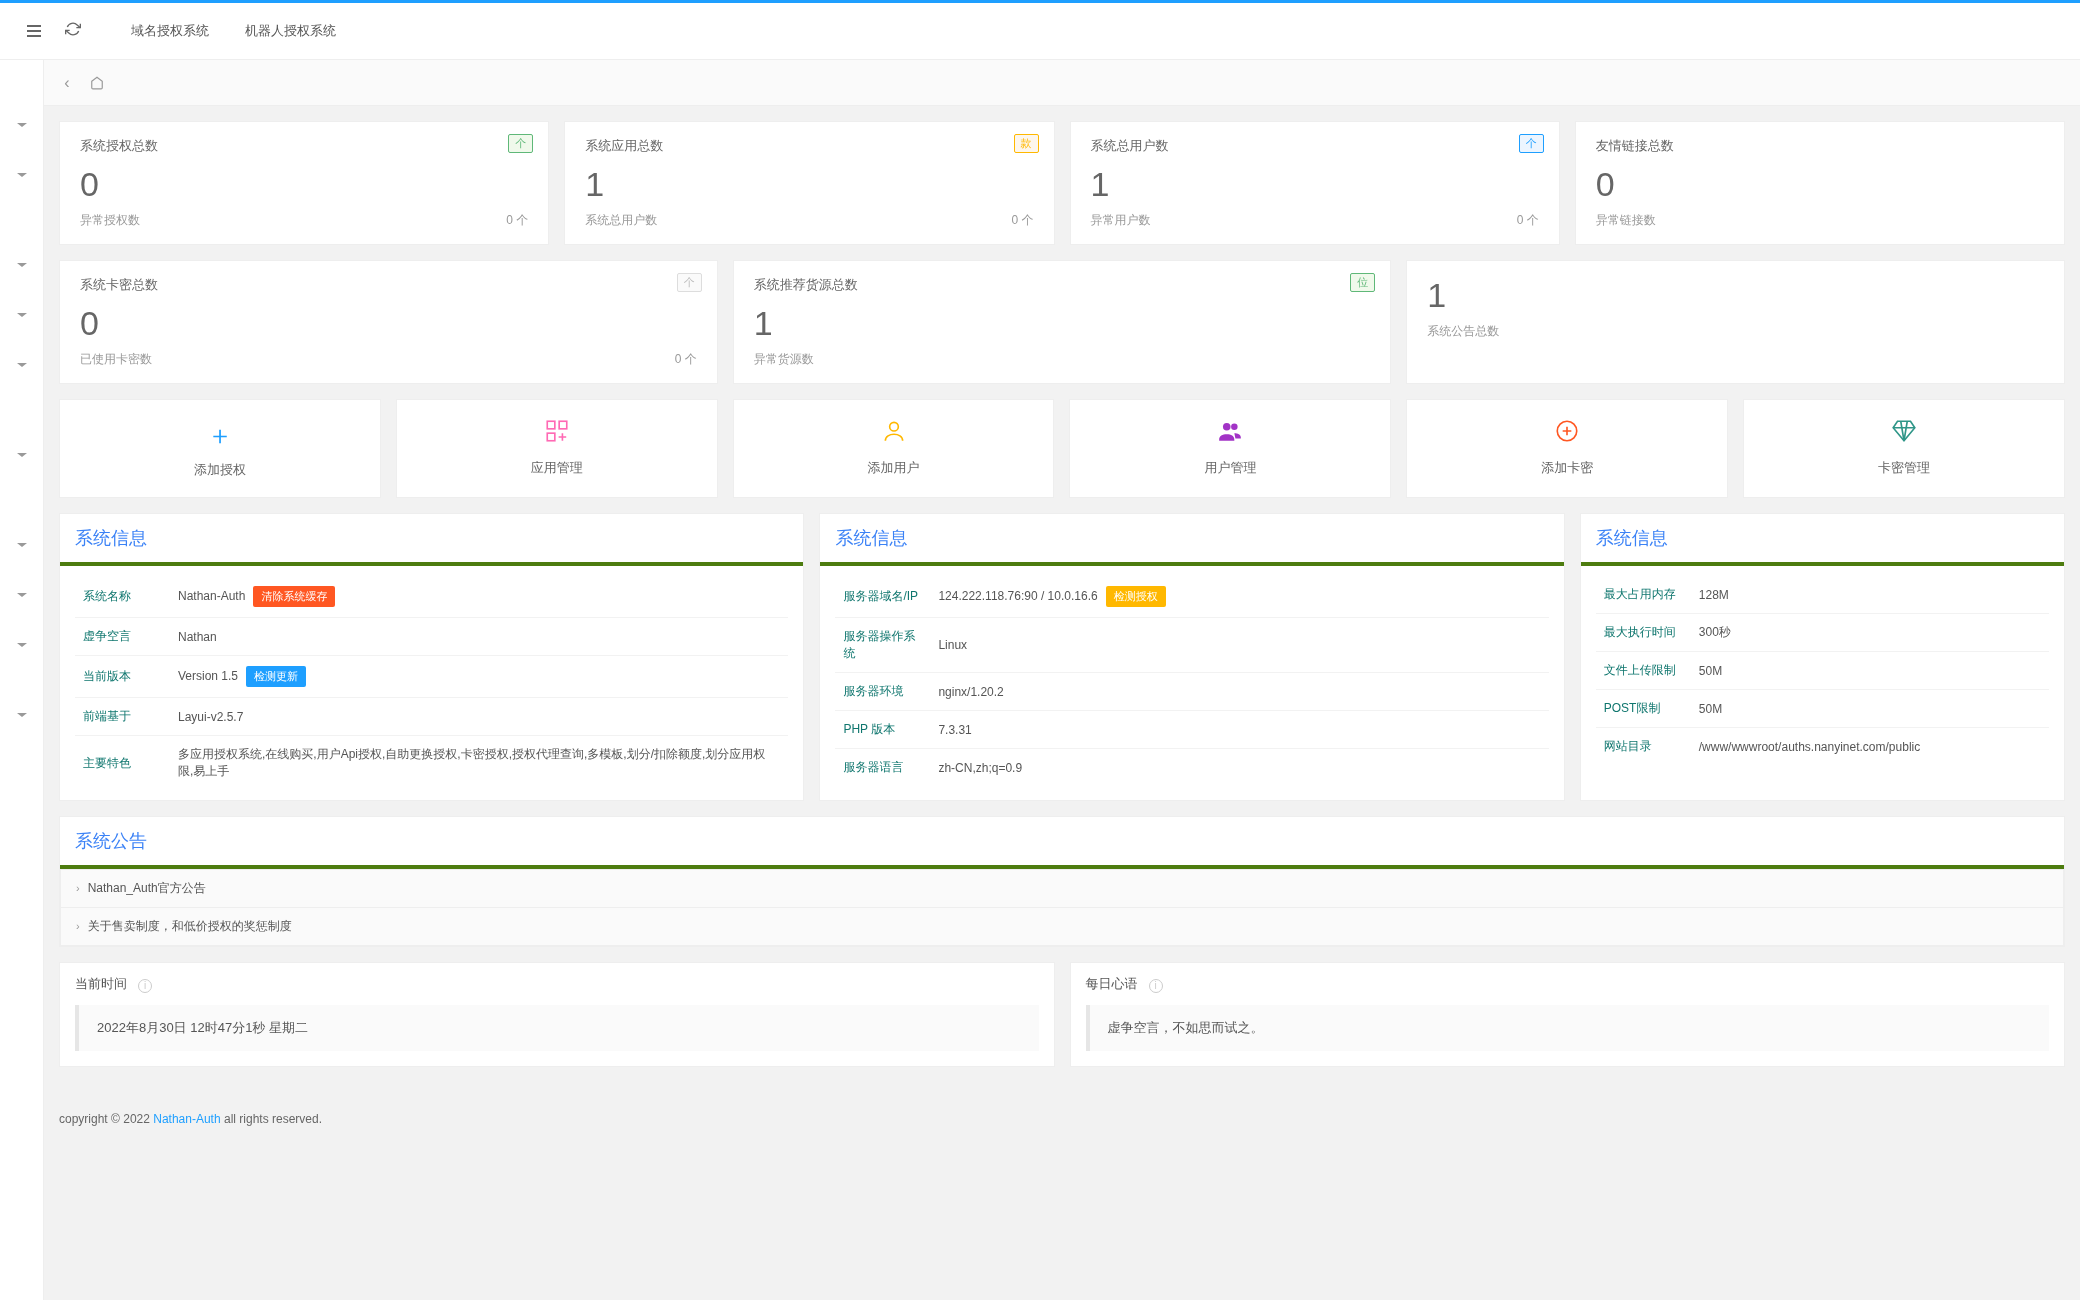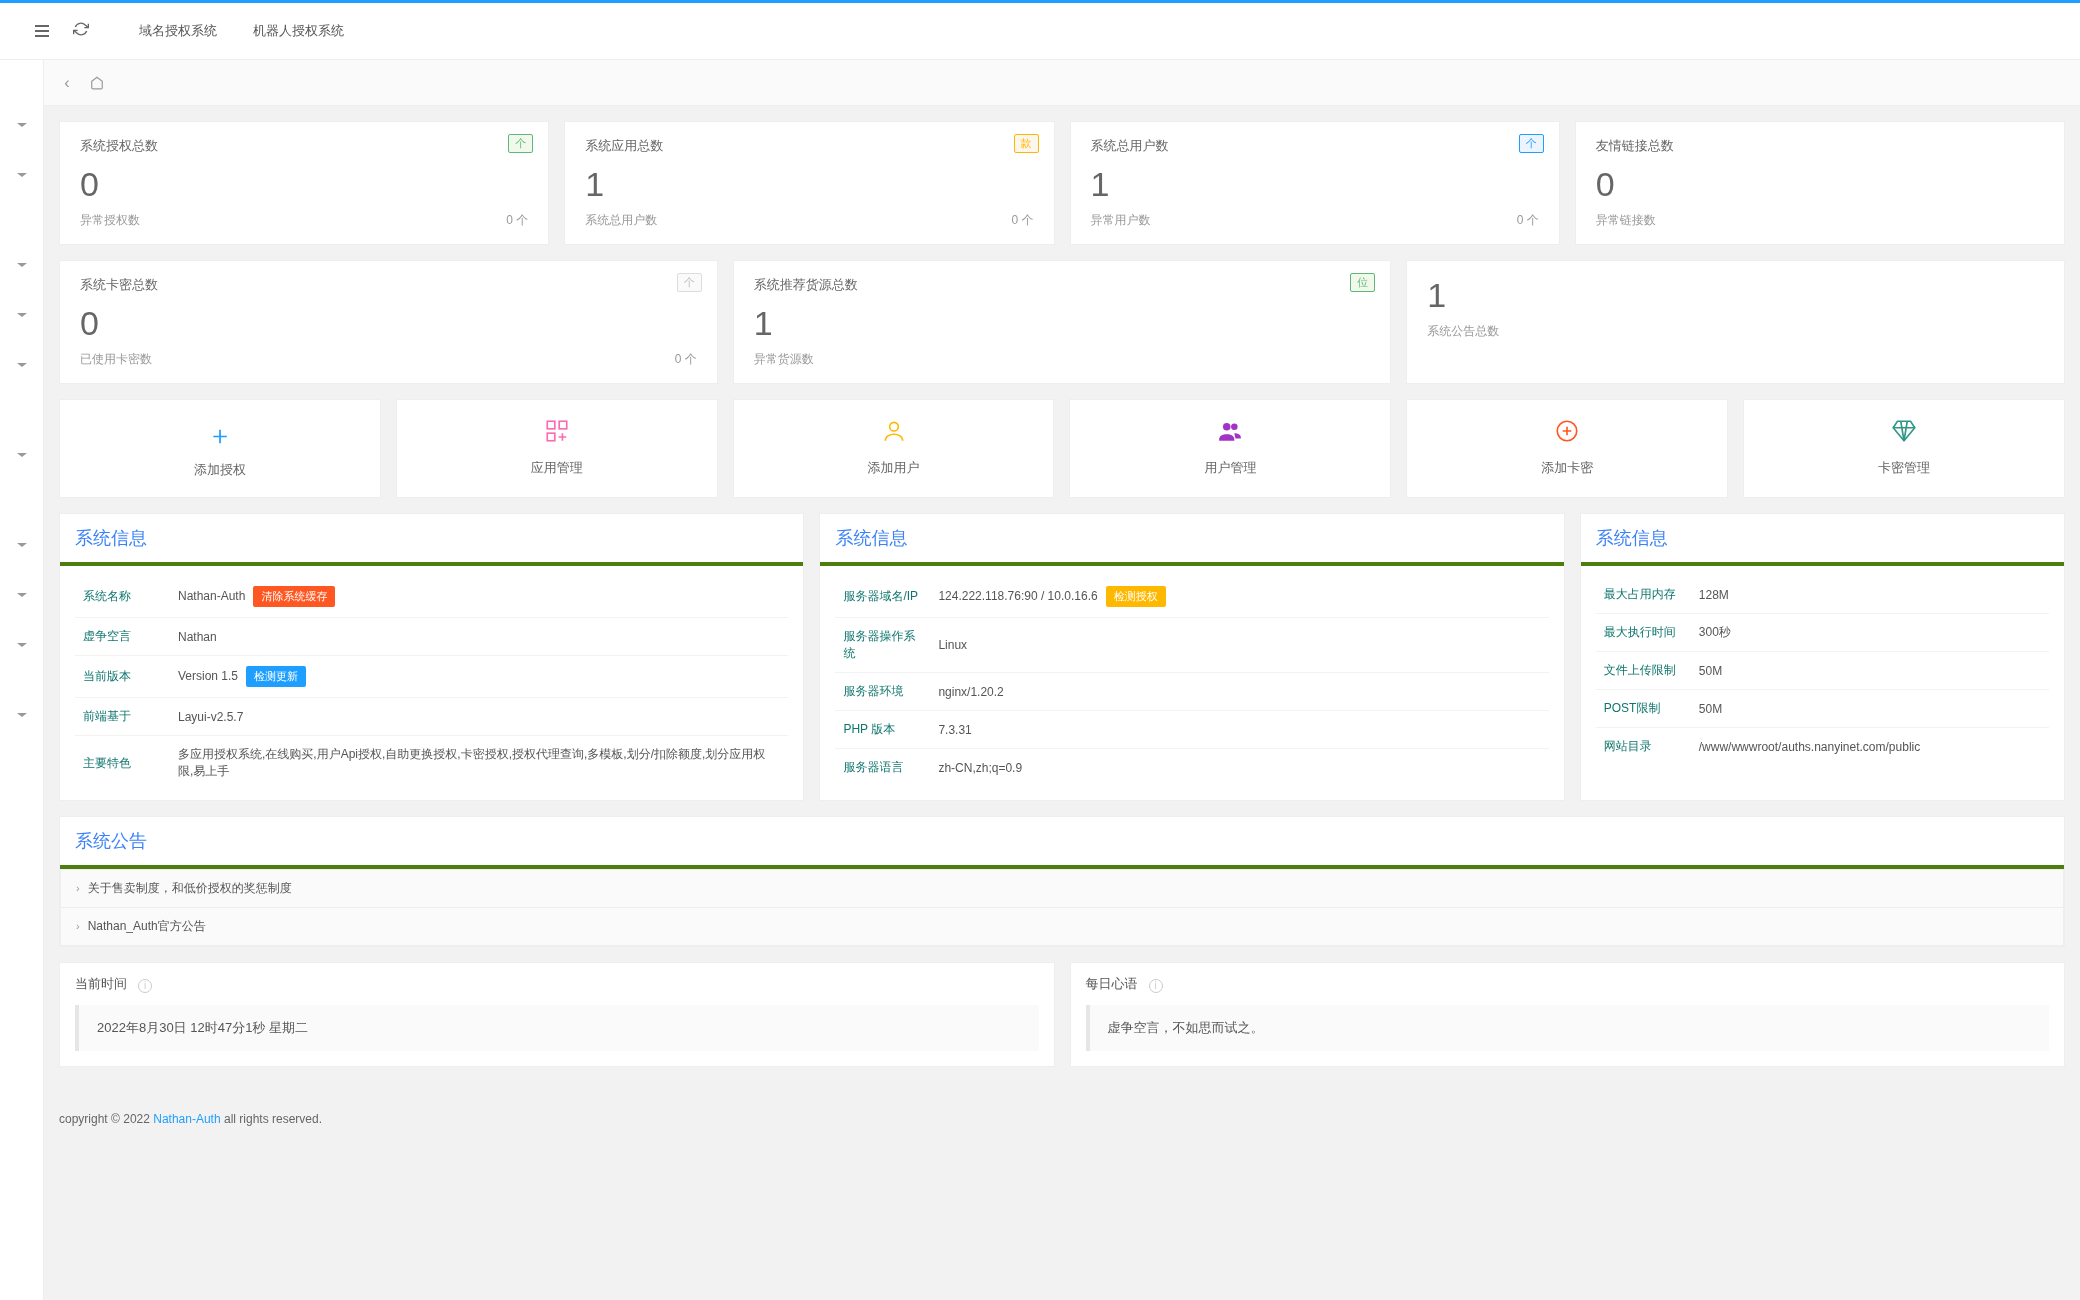--- a/index.html
+++ b/index.html
@@ -1,18 +1,18 @@
 <!DOCTYPE html>
 <html><head>
 <meta charset="utf-8">
 <style>
 * { margin: 0; padding: 0; box-sizing: border-box; }
 body { font-family: "Helvetica Neue", Helvetica, Arial, "Microsoft YaHei", sans-serif; font-size: 13px; color: #333; background: #f2f2f2; }
 
-.topbar { background: #fff; height: 60px; display: flex; align-items: center; padding: 0 23px; border-top: 3px solid #1e9fff; border-bottom: 1px solid #eee; position: relative; }
+.topbar { background: #fff; height: 60px; display: flex; align-items: center; padding: 0 15px; border-top: 3px solid #1e9fff; border-bottom: 1px solid #eee; position: relative; }
 .topbar::before { content: ''; position: absolute; left: 35px; top: -3px; width: 90px; height: 3px; background: #1e9fff; }
 .menu-toggle, .refresh { padding: 0 12px; cursor: pointer; color: #666; font-size: 18px; }
 .menu-toggle { display: inline-flex; flex-direction: column; gap: 3px; }
 .menu-toggle span { display: block; width: 14px; height: 2px; background: #666; }
 .refresh svg { width: 16px; height: 16px; }
 .top-tabs { display: flex; margin-left: 20px; }
 .top-tab { padding: 0 18px; height: 38px; line-height: 38px; font-size: 13px; color: #555; cursor: pointer; }
 
 .sidebar { position: fixed; left: 0; top: 60px; bottom: 0; width: 44px; background: #fff; border-right: 1px solid #eee; }
 .sidebar-item { height: 50px; display: flex; align-items: center; justify-content: center; cursor: pointer; color: #999; }
@@ -354,22 +354,22 @@
             </tbody>
           </table>
         </div>
     </div>
   </div>
 
   <div class="notice-row">
     <div class="panel">
       <div class="panel-header">系统公告</div>
       <div id="notice-list">
+  <div class="notice-item"><span class="arrow">›</span>Nathan_Auth官方公告</div>
   <div class="notice-item"><span class="arrow">›</span>关于售卖制度，和低价授权的奖惩制度</div>
-  <div class="notice-item"><span class="arrow">›</span>Nathan_Auth官方公告</div>
         </div>
     </div>
   </div>
 
   <div class="bottom-row">
     <div class="bottom-panel">
       <div class="panel-title-sm">
           <span>当前时间</span>
           <span class="info-circle">i</span>
         </div>

